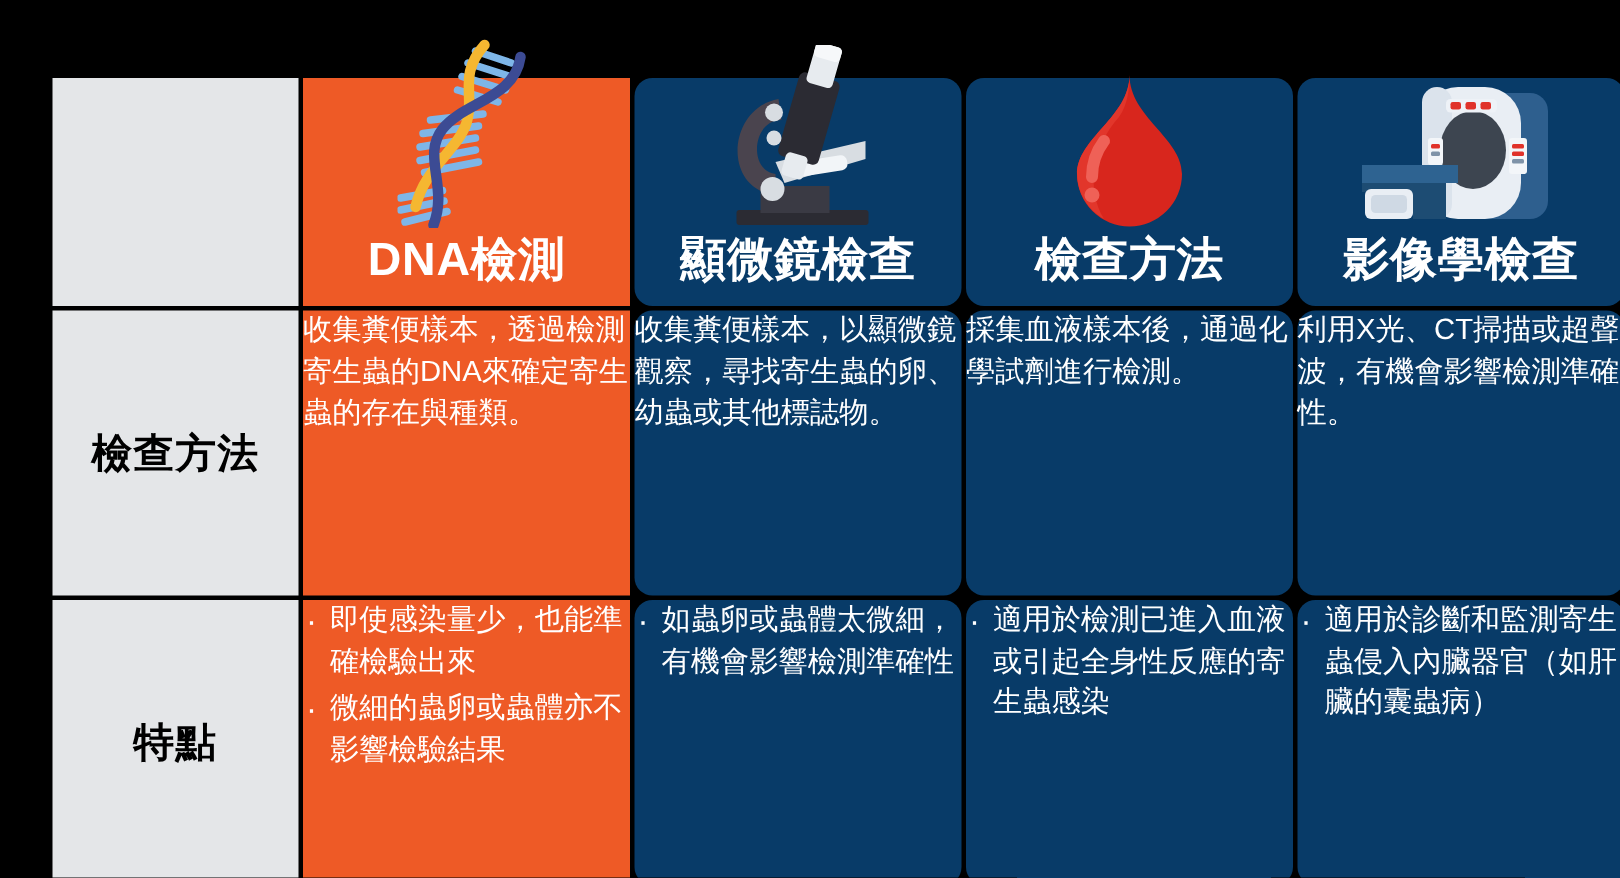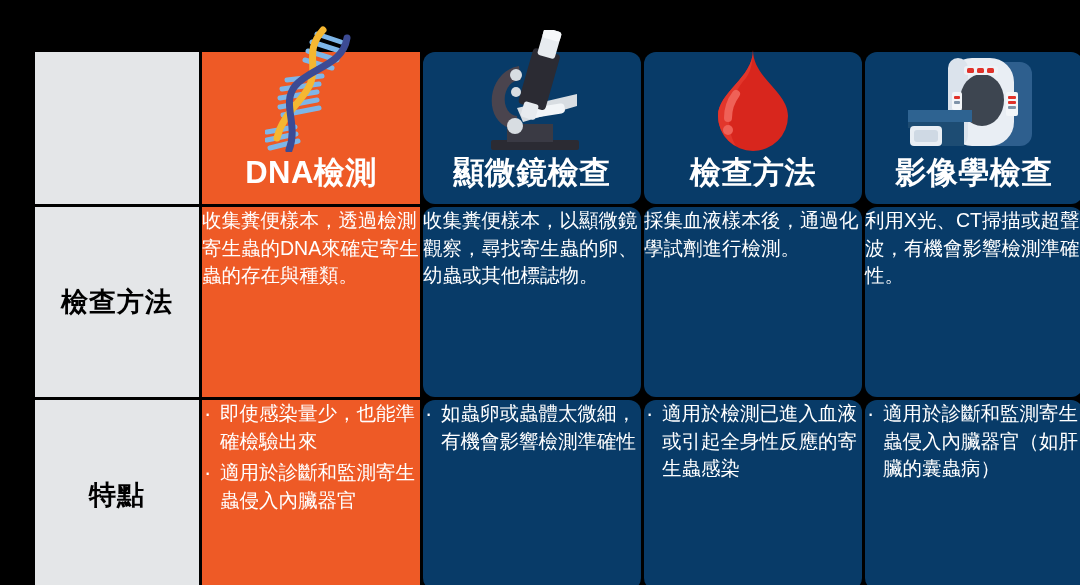--- a/index.html
+++ b/index.html
@@ -259,21 +259,21 @@
     </td>
   </tr>
 
   <tr class="feature-row">
     <td class="label-cell">
       <div class="label-text">特點</div>
     </td>
     <td class="feat-cell accent">
       <ul class="feat-list">
               <li>即使感染量少，也能準確檢驗出來</li>
-              <li>適用於診斷和監測寄生蟲侵入內臟器官</li>
+              <li>微細的蟲卵或蟲體亦不影響檢驗結果</li>
             </ul>
     </td>
     <td class="feat-cell navy">
       <ul class="feat-list">
               <li>如蟲卵或蟲體太微細，有機會影響檢測準確性</li>
             </ul>
     </td>
     <td class="feat-cell navy">
       <ul class="feat-list">
               <li>適用於檢測已進入血液或引起全身性反應的寄生蟲感染</li>

